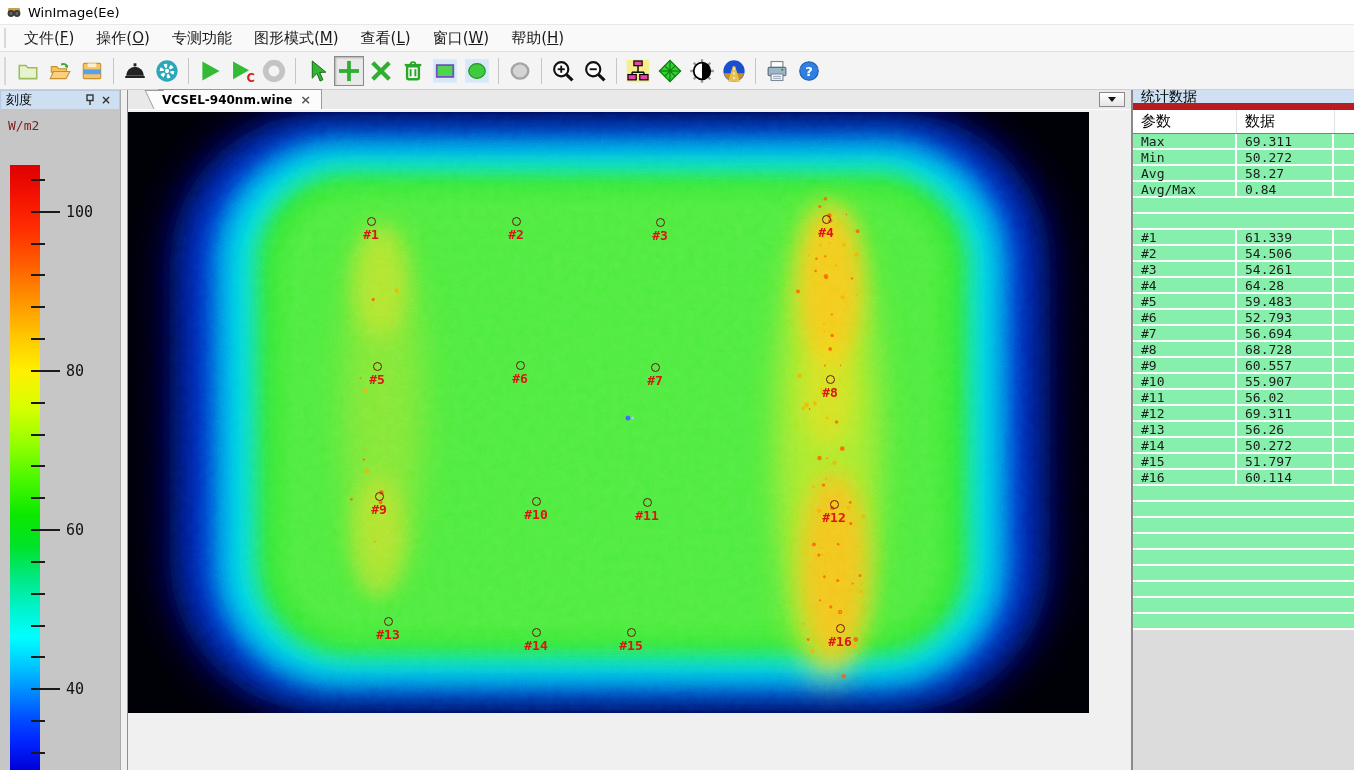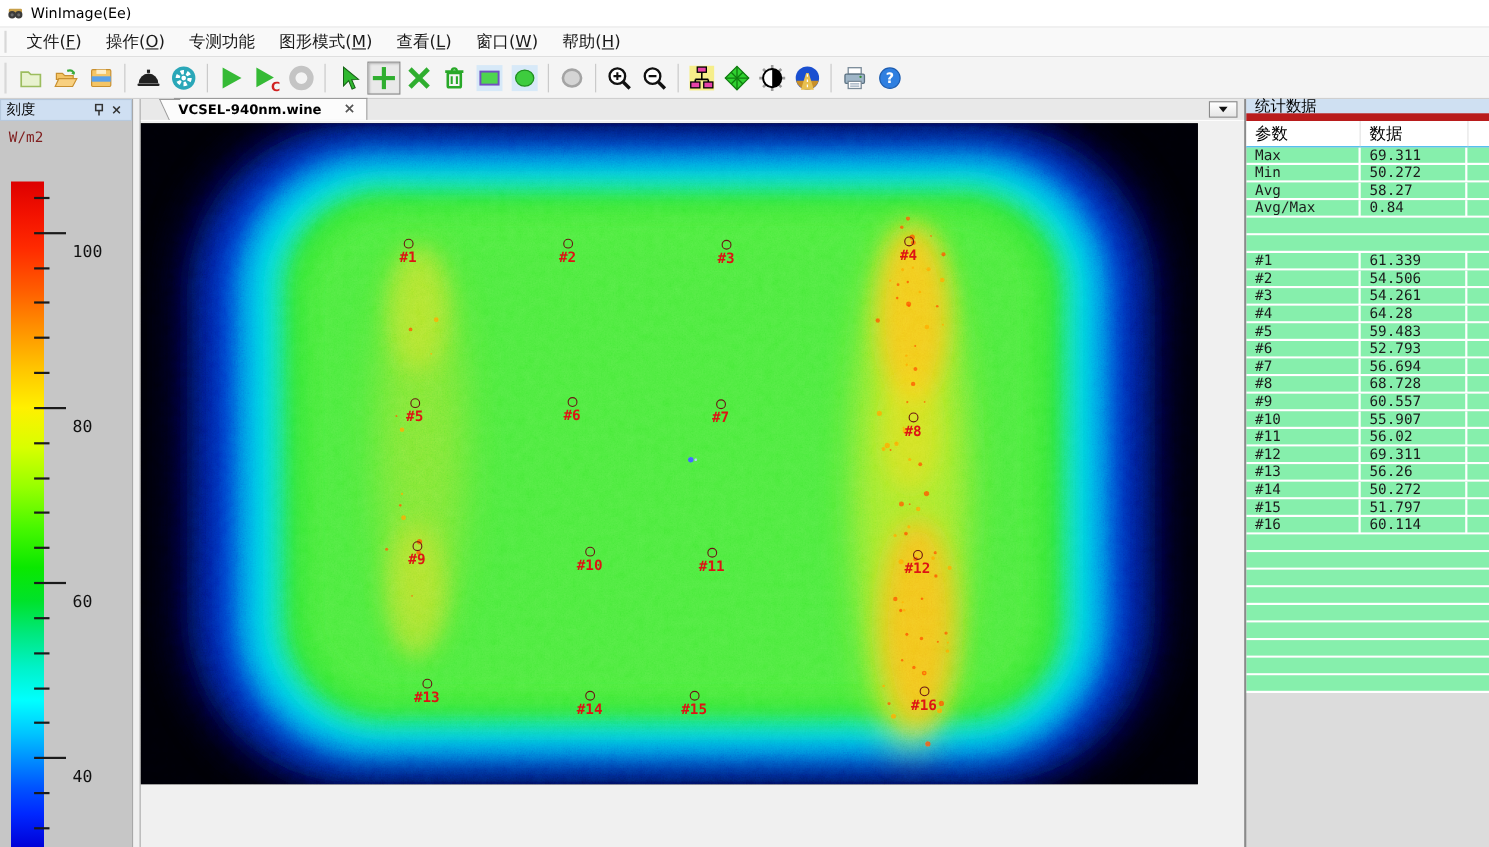--- a/index.html
+++ b/index.html
@@ -36,29 +36,29 @@
   .unit-label { position:absolute; left:8px; top:8px; font-size:13px; color:#7f1d1d; }
   .colorbar { position:absolute; left:10px; top:55px; width:30px; height:605px;
     background:linear-gradient(to bottom,
       #dd0000 0%, #f31200 5%, #ff2a00 10%, #ff5a00 16%, #ff9000 22%,
       #ffc400 28%, #fff000 34%, #d8ff00 40%, #96ff00 46%, #48f800 52%,
       #0ae800 58%, #00e22a 63%, #00e87e 68%, #00f2c8 73%, #00ffff 78%,
       #00c4ff 83%, #008cff 87%, #0054ff 91%, #0028ff 95%, #0000d8 100%); }
   .tick { position:absolute; left:31px; height:2px; background:#1a1a1a; }
   .tick.minor { width:14px; }
   .tick.major { width:29px; }
-  .tick-label { position:absolute; left:66px; transform:translateY(-50%); font-size:15px; color:#111; font-family:"DejaVu Sans Mono","Liberation Mono",monospace;margin-top:17px; }
+  .tick-label { position:absolute; left:66px; transform:translateY(-50%); font-size:15px; color:#111; font-family:"DejaVu Sans Mono","Liberation Mono",monospace; }
 
   
   .splitter { width:8px; background:#f0f0f0; border-left:1px solid #a8a8a8; border-right:1px solid #8f8f8f; }
 
   
   .main { flex:1; display:flex; flex-direction:column; background:#f0f0f0; min-width:0; }
   .tabbar { height:20px; background:#e9e9e9; position:relative; display:flex; align-items:flex-end; border-bottom:1px solid #fdfdfd; }
-  .tab { position:relative; margin-left:30px; height:20px; background:#fcfcfc; border-top:1px solid #9a9a9a; border-right:1px solid #9a9a9a; display:flex; align-items:center; gap:20px; padding:0 10px 0 4px; font-size:12px; font-weight:bold; }
+  .tab { position:relative; margin-left:30px; height:20px; background:#fcfcfc; border-top:1px solid #9a9a9a; border-right:1px solid #9a9a9a; display:flex; align-items:center; gap:8px; padding:0 10px 0 4px; font-size:12px; font-weight:bold; }
   .tab::before { content:""; position:absolute; left:-9px; top:0; bottom:0; width:18px; background:#fcfcfc; transform:skewX(25deg); border-left:1px solid #9a9a9a; border-top:1px solid #9a9a9a; }
   .tab .tab-label { position:relative; z-index:1; }
   .tab-close { font-size:13px; font-weight:bold; color:#555; line-height:1; position:relative; z-index:1; }
   .tab-scroll-btn { position:absolute; right:6px; top:2px; width:26px; height:15px; background:linear-gradient(#ffffff,#e6e6e6); border:1px solid #8a8a8a; display:flex; align-items:center; justify-content:center; }
   .tab-scroll-btn .arr { width:0; height:0; border-left:4px solid transparent; border-right:4px solid transparent; border-top:5px solid #111; }
 
   .doc-area { flex:1; position:relative; background:#f0f0f0; }
   .beam-wrap { position:absolute; left:0; top:2px; width:961px; height:601px; background:#000; }
   .beam-wrap svg { display:block; }
   .marker-circle { position:absolute; width:9px; height:9px; border:1.5px solid #6b1414; border-radius:50%; }

